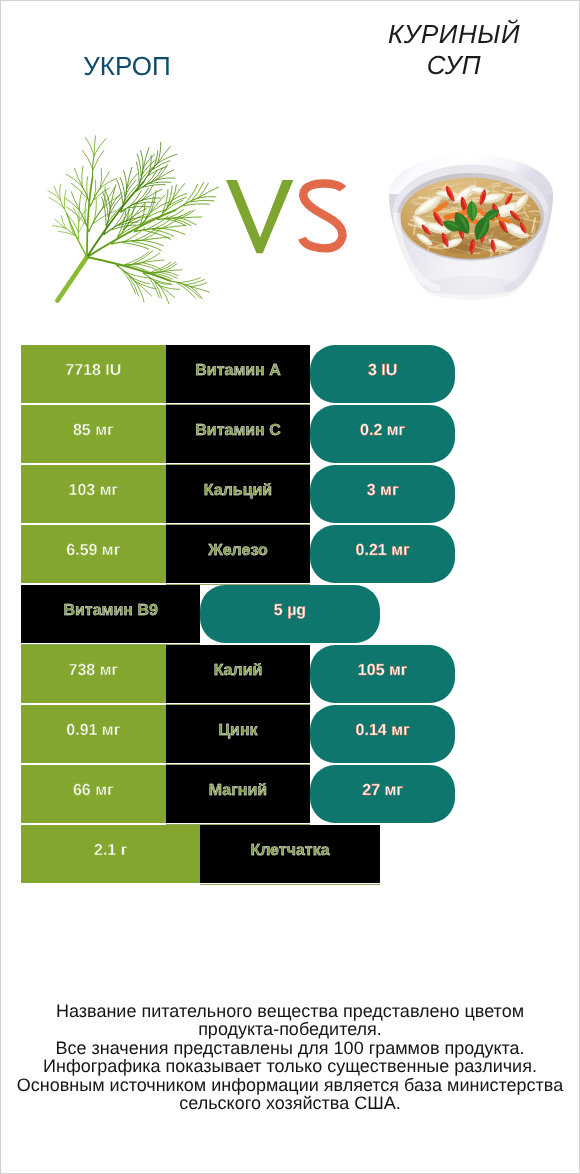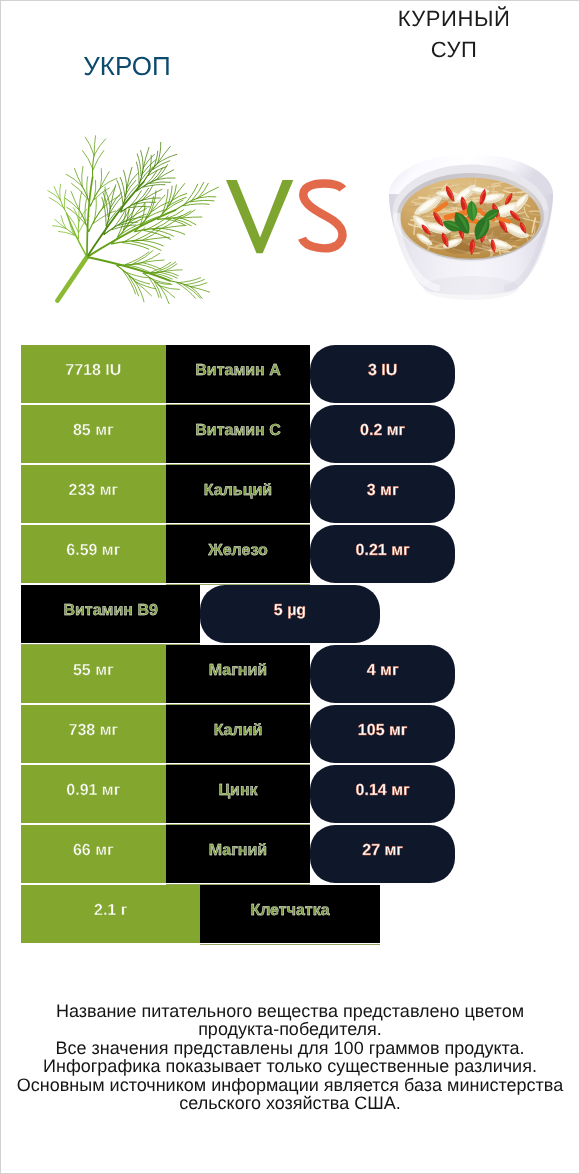--- a/index.html
+++ b/index.html
@@ -2,33 +2,33 @@
 <html><head>
 <meta charset="utf-8">
 <style>
   html,body{margin:0;padding:0;background:#ffffff;}
   body{width:580px;height:1174px;font-family:"Liberation Sans",sans-serif;
        -webkit-font-smoothing:antialiased;text-rendering:geometricPrecision;}
   .page{position:relative;width:578px;height:1172px;border:1px solid #d2d2d2;background:#fff;overflow:hidden;}
   .hero{position:absolute;left:0;top:0;width:578px;height:332px;}
   .hero svg{position:absolute;left:0;top:0;display:block;}
   .title-left{position:absolute;left:26px;top:50px;width:200px;text-align:center;font-size:26px;color:#0c4a6e;letter-spacing:0.05px;}
-  .title-right{position:absolute;left:353px;top:2px;width:200px;text-align:center;font-size:22px;color:#1b1b1b;line-height:31px;letter-spacing:0.55px;}
+  .title-right{position:absolute;left:353px;top:18px;width:200px;text-align:center;font-size:26px;color:#1b1b1b;line-height:31px;letter-spacing:0.55px;font-style:italic;}
   .table{position:absolute;left:20px;top:344px;width:434px;}
   .row{display:flex;height:58.4px;margin-bottom:1.6px;}
   .cell-l,.cell-m,.cell-r{display:flex;align-items:center;justify-content:center;
       font-size:16px;font-weight:bold;padding-bottom:7px;box-sizing:border-box;
       -webkit-font-smoothing:antialiased;}
   .cell-m{-webkit-text-stroke:0.4px #ffffff;}
   .cell-l{-webkit-text-stroke:0.4px #83a62f;}
   .cell-r{-webkit-text-stroke:0.4px #e26e4a;}
   .cell-l{width:179.34px;background:#83a62f;color:#ffffff;}
   .cell-m{width:179.32px;background:#000000;color:#7a9a3c;position:relative;}
   .cell-m:after{content:"";position:absolute;left:0;right:0;top:59.4px;height:1px;background:#97a864;}
-  .cell-r{width:179.34px;background:#0f172a;color:#ffffff;border-radius:25px;}
+  .cell-r{width:179.34px;background:#0f766e;color:#ffffff;border-radius:25px;}
   .footer{position:absolute;left:0;top:1001px;width:578px;text-align:center;
       font-size:18px;line-height:18.4px;color:#151515;}
 </style>
 </head>
 <body>
 
 <div class="page">
 
   <div class="hero">
     <svg width="578" height="332" viewBox="0 0 578 332" fill="none" stroke-linecap="round">
@@ -640,37 +640,32 @@
         <div class="cell-l">7718 IU</div>
         <div class="cell-m">Витамин A</div>
         <div class="cell-r">3 IU</div>
       </div>
       <div class="row">
         <div class="cell-l">85 мг</div>
         <div class="cell-m">Витамин C</div>
         <div class="cell-r">0.2 мг</div>
       </div>
       <div class="row">
-        <div class="cell-l">233 мг</div>
+        <div class="cell-l">103 мг</div>
         <div class="cell-m">Кальций</div>
         <div class="cell-r">3 мг</div>
       </div>
       <div class="row">
         <div class="cell-l">6.59 мг</div>
         <div class="cell-m">Железо</div>
         <div class="cell-r">0.21 мг</div>
       </div>
       <div class="row">
         <div class="cell-m">Витамин B9</div>
         <div class="cell-r">5 µg</div>
-      </div>
-      <div class="row">
-        <div class="cell-l">55 мг</div>
-        <div class="cell-m">Магний</div>
-        <div class="cell-r">4 мг</div>
       </div>
       <div class="row">
         <div class="cell-l">738 мг</div>
         <div class="cell-m">Калий</div>
         <div class="cell-r">105 мг</div>
       </div>
       <div class="row">
         <div class="cell-l">0.91 мг</div>
         <div class="cell-m">Цинк</div>
         <div class="cell-r">0.14 мг</div>

